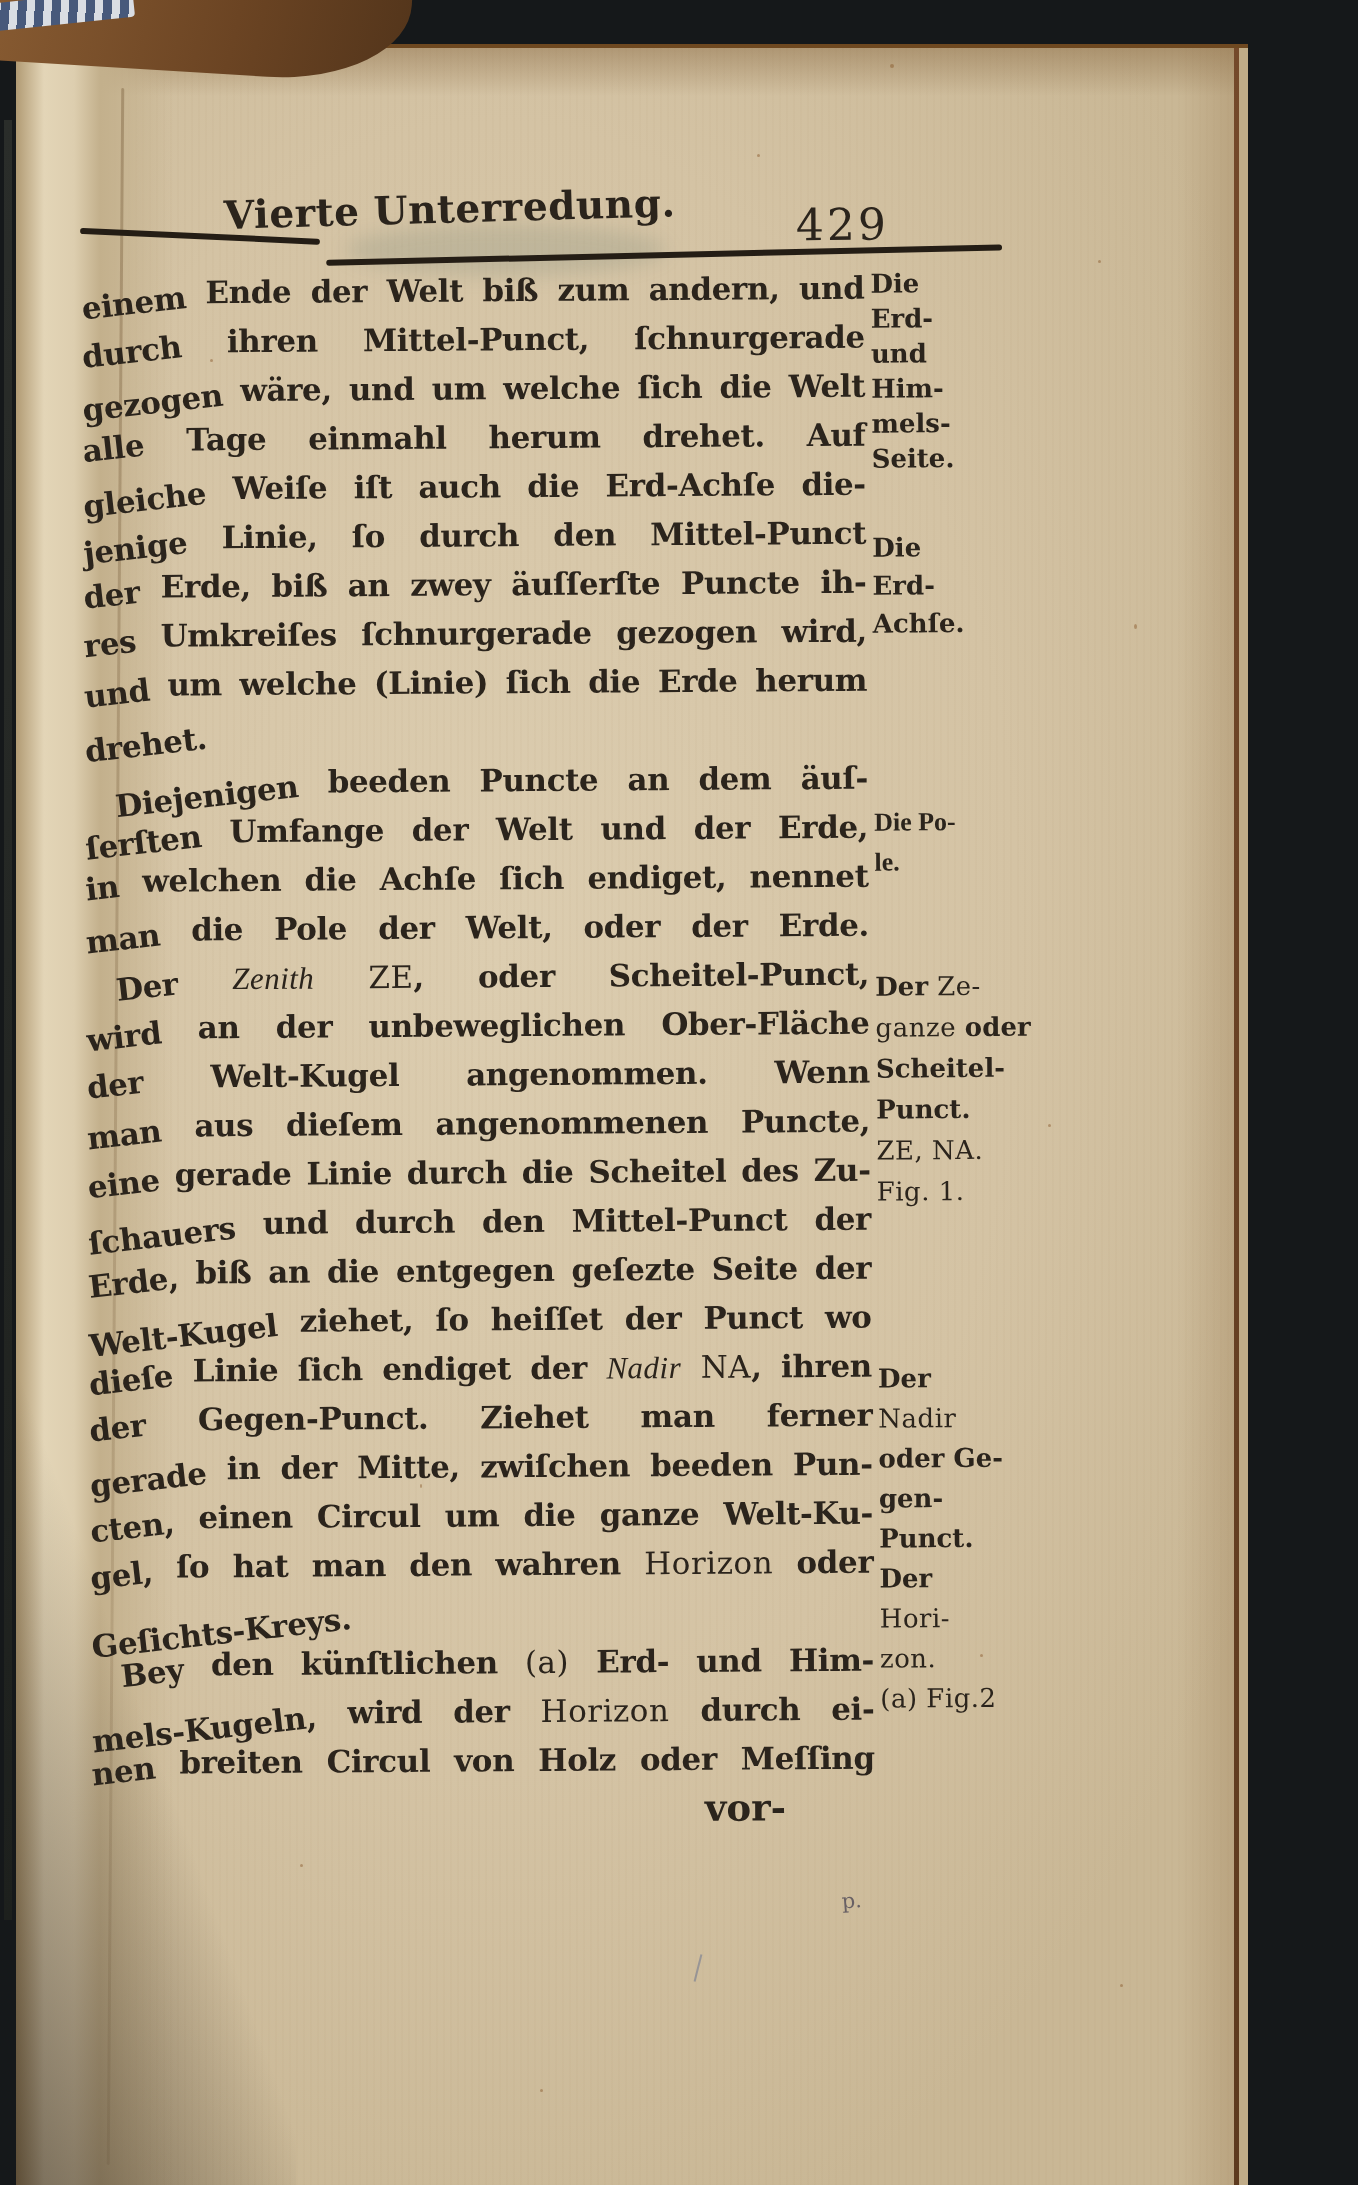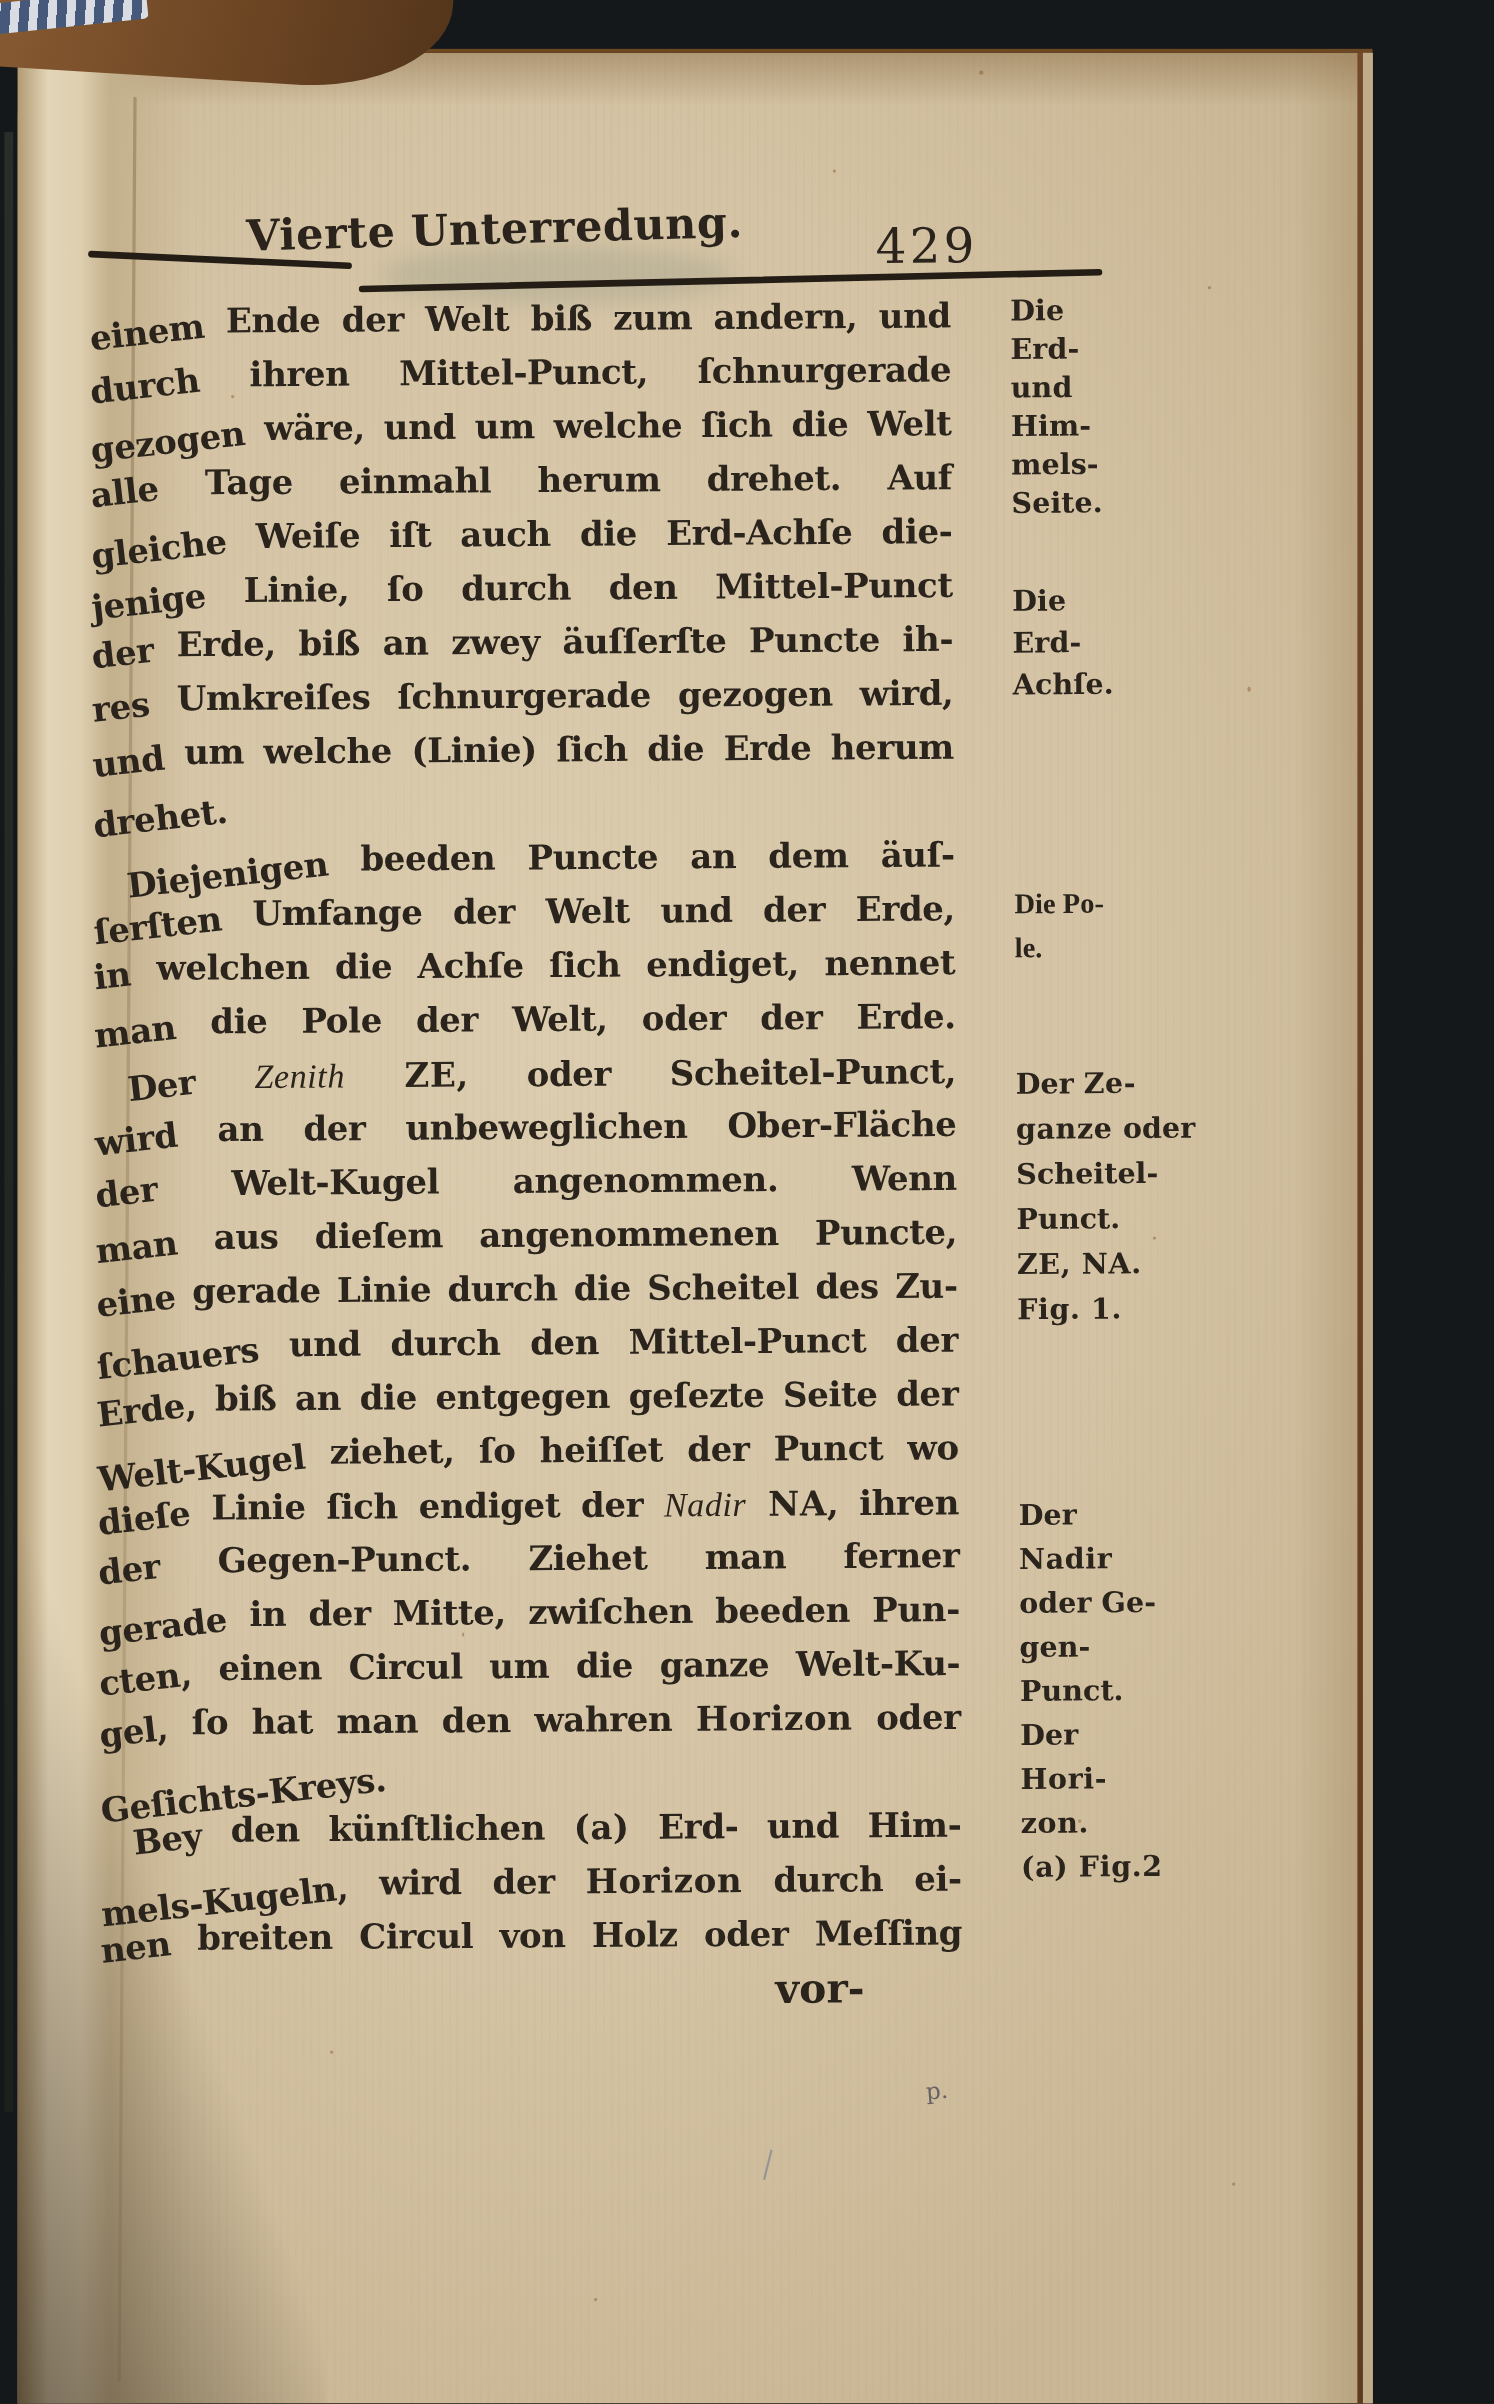--- a/index.html
+++ b/index.html
@@ -46,27 +46,27 @@
   .rule{position:absolute;height:6px;background:#241d15;border-radius:3px;}
   .rule1{left:86px;top:230px;width:240px;transform:rotate(3deg);}
   .rule2{left:332px;top:252px;width:676px;transform:rotate(-0.9deg);}
 
   .bodytext{position:absolute;left:88px;top:265px;width:782px;font-size:31px;}
   .line{height:49px;line-height:49px;letter-spacing:-0.4px;white-space:nowrap;
         text-align:justify;text-align-last:justify;}
   .line.short{text-align-last:left;}
   .line.indent{padding-left:30px;}
   .f{font-weight:bold;}
-  .a{font-weight:bold;letter-spacing:.5px;}
+  .a{font-weight:normal;letter-spacing:.5px;}
   .ai{font-weight:normal;font-style:italic;letter-spacing:.5px;font-family:Liberation Serif, serif;}
   .lead{display:inline-block;transform:rotate(-6deg) translateY(5px);transform-origin:95% 85%;}
 
   .margincol{position:absolute;left:876px;top:0;width:160px;height:100%;}
   .mblock{position:absolute;left:0;font-size:26px;}
-  .mline{white-space:nowrap;margin-left:48px;}
+  .mline{white-space:nowrap;}
 
   .catchword{position:absolute;left:700px;top:1786px;font-size:37px;font-weight:bold;}
   .stray{position:absolute;left:836px;top:1890px;font-size:21px;color:#474252;opacity:.75;
          transform:rotate(-4deg);font-weight:normal;}
 </style>
 </head>
 <body>
 
 <div class="screen">
 

